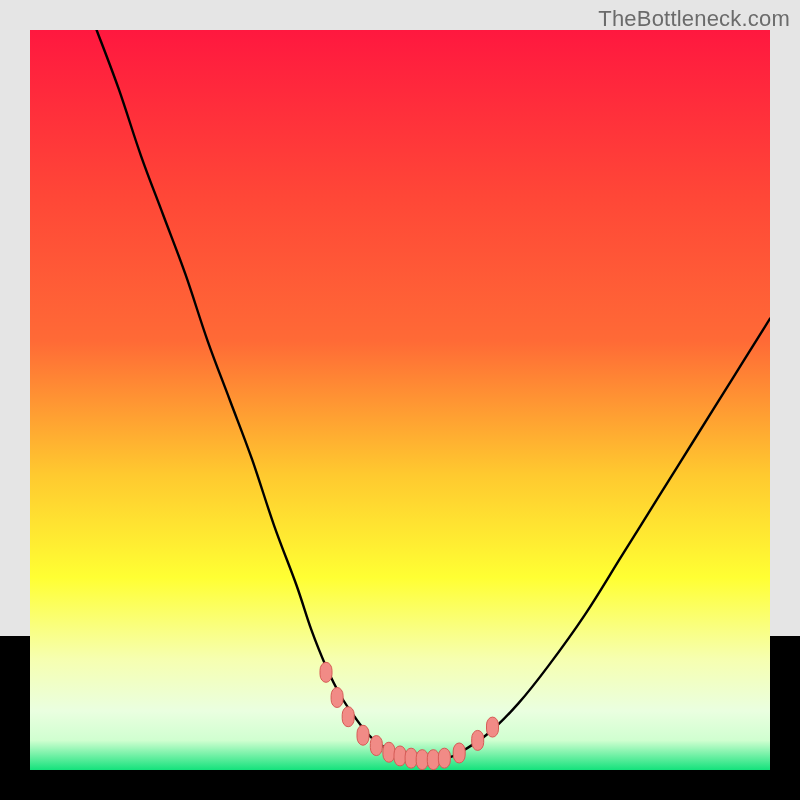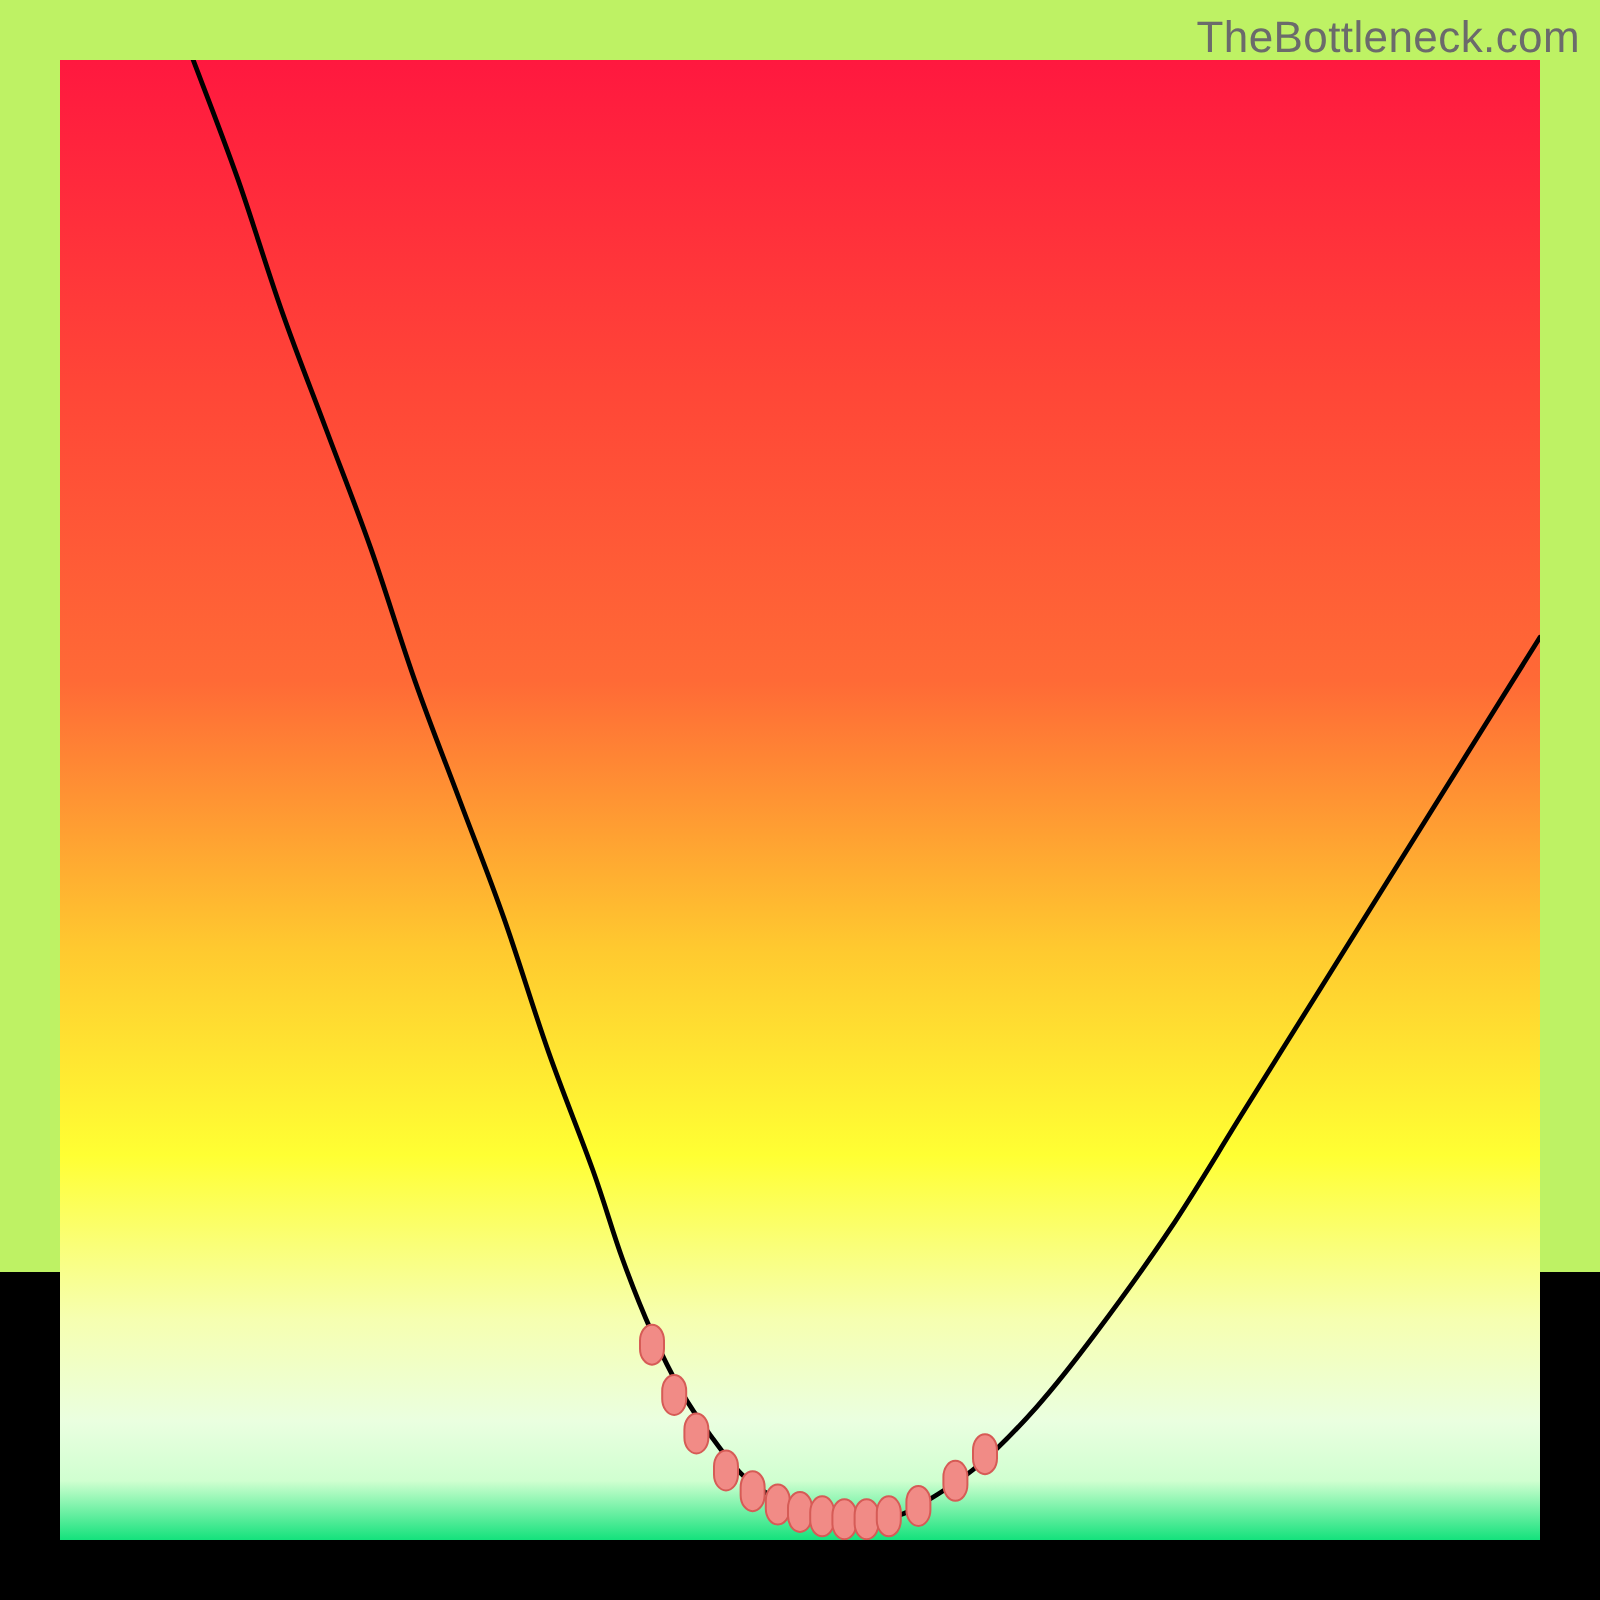--- a/index.html
+++ b/index.html
@@ -8,21 +8,21 @@
     width: 800px;
     height: 800px;
     overflow: hidden;
     background: #000;
     font-family: Arial, Helvetica, sans-serif;
   }
   .frame {
     position: absolute;
     left: 0; top: 0;
     width: 800px; height: 636px;
-    background: #bef264;
+    background: #e5e5e5;
   }
   .plot {
     position: absolute;
     left: 30px;
     top: 30px;
     width: 740px;
     height: 740px;
     overflow: hidden;
   }
   .watermark {

